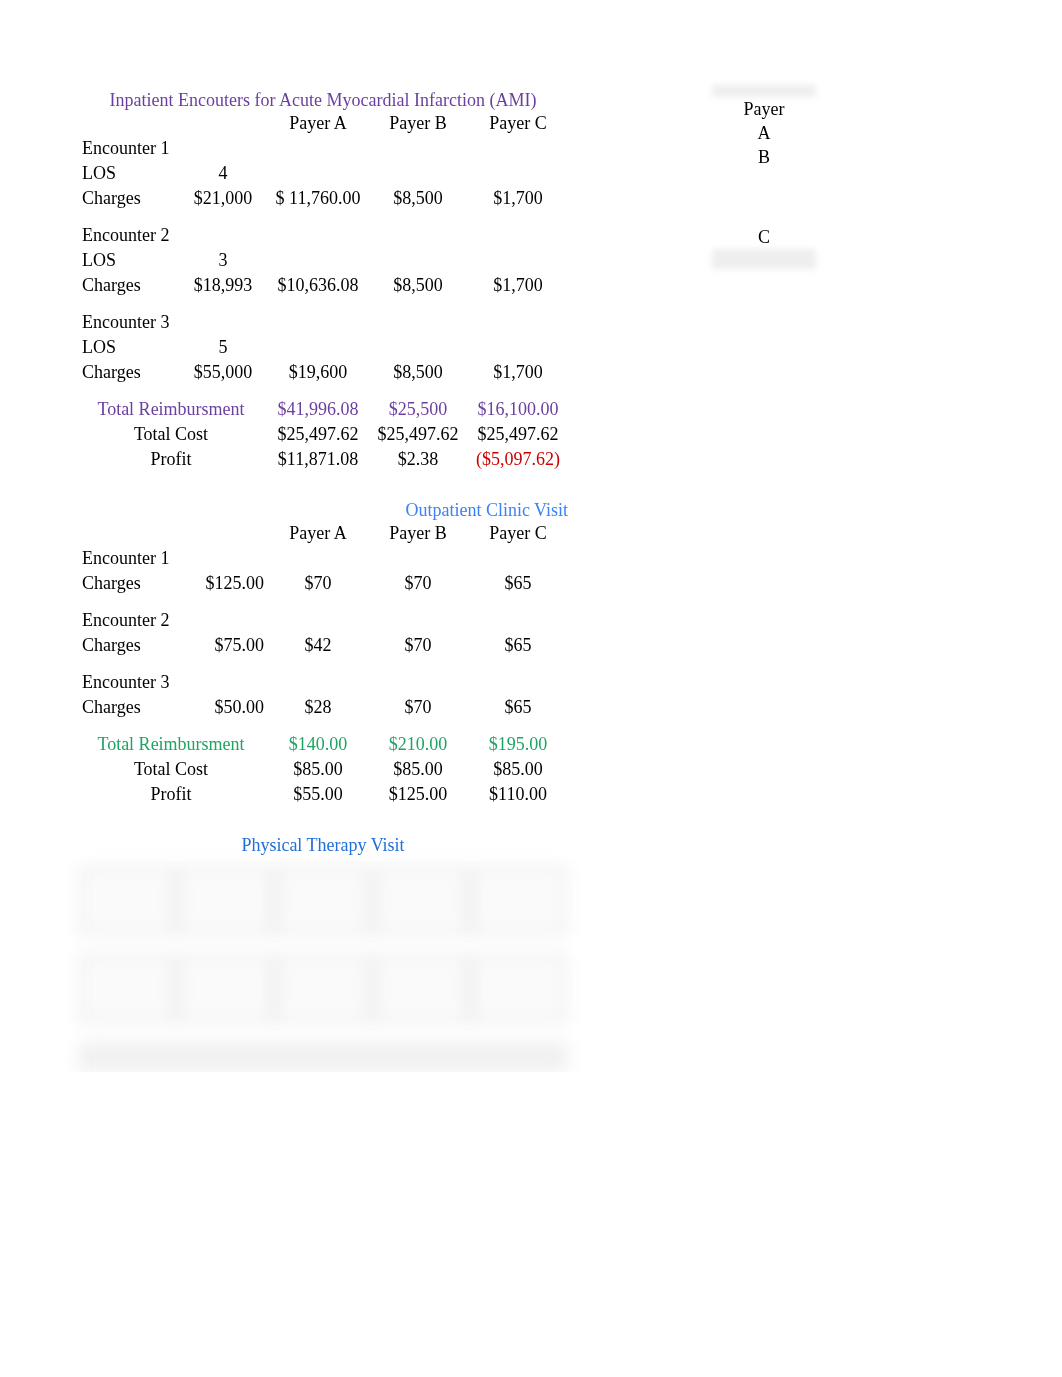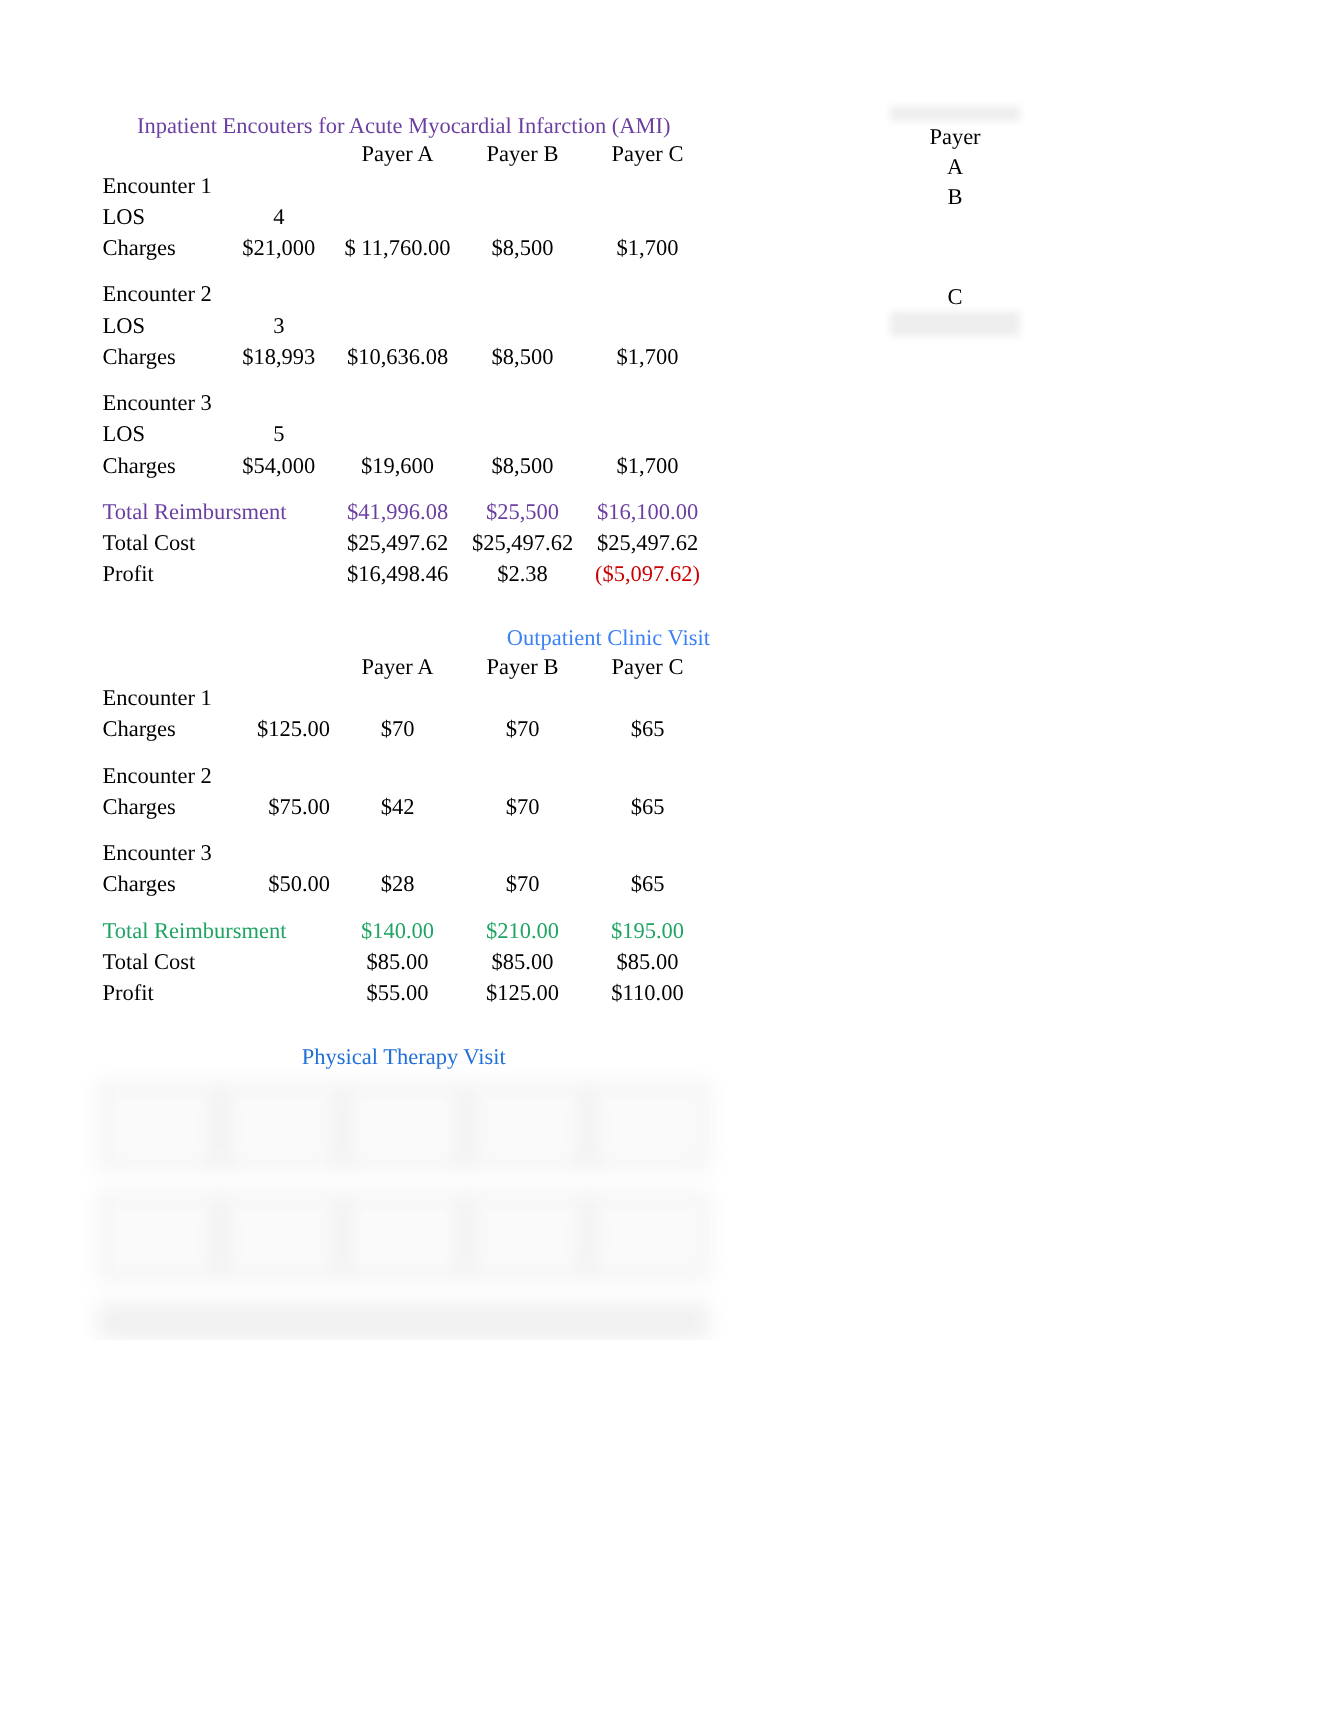--- a/index.html
+++ b/index.html
@@ -56,21 +56,21 @@
     vertical-align: middle;
     background: #fff;
   }
   .col-label { width: 100px; text-align: left; }
   .col-val   { width: 90px;  text-align: center; }
   .col-a     { width: 100px; text-align: center; }
   .col-b     { width: 100px; text-align: center; }
   .col-c     { width: 100px; text-align: center; }
   .right     { text-align: right; }
   .spacer td { height: 12px; }
-  .sum-label { text-align: left; padding-right: 8px; }
+  .sum-label { text-align: center; padding-right: 8px; }
   .blurred-section {
     margin-left: 78px;
     width: 490px;
     filter: blur(8px);
     opacity: 0.85;
     margin-top: 10px;
   }
   .blurred-block {
     height: 70px;
     background: #eee;
@@ -174,21 +174,21 @@
           </tr>
       <tr>
         <td class="col-label">LOS</td>
         <td class="col-val">5</td>
         <td></td>
             <td></td>
             <td></td>
       </tr>
       <tr>
         <td class="col-label">Charges</td>
-        <td class="col-val">$54,000</td>
+        <td class="col-val">$55,000</td>
         <td class="col-a">$19,600</td>
         <td class="col-b">$8,500</td>
         <td class="col-c">$1,700</td>
       </tr>
       <tr class="spacer">
             <td colspan="5"></td>
           </tr>
 
       <tr>
         <td colspan="2" class="sum-label purple">Total Reimbursment</td>
@@ -197,21 +197,21 @@
         <td class="col-c purple">$16,100.00</td>
       </tr>
       <tr>
         <td colspan="2" class="sum-label">Total Cost</td>
         <td class="col-a">$25,497.62</td>
         <td class="col-b">$25,497.62</td>
         <td class="col-c">$25,497.62</td>
       </tr>
       <tr>
         <td colspan="2" class="sum-label">Profit</td>
-        <td class="col-a">$16,498.46</td>
+        <td class="col-a">$11,871.08</td>
         <td class="col-b">$2.38</td>
         <td class="col-c red">($5,097.62)</td>
       </tr>
     </tbody>
       </table>
   </div>
 
   <div class="section-gap"></div>
 
   <div class="main-table">

